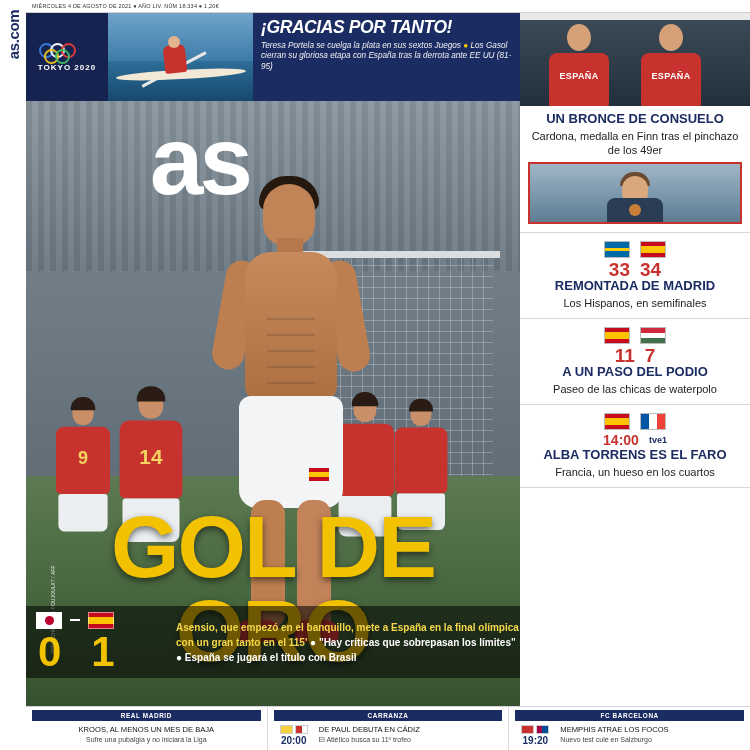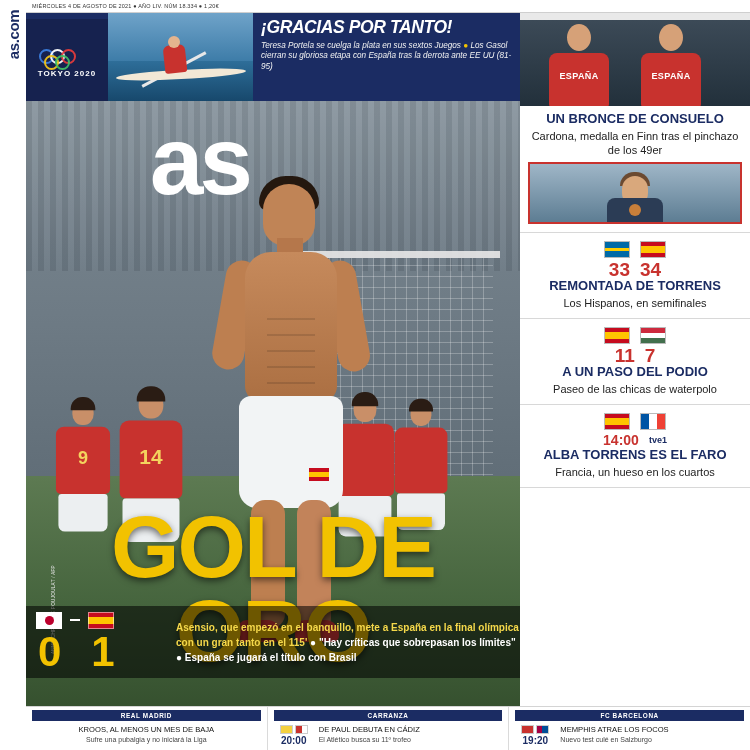--- a/index.html
+++ b/index.html
@@ -36,21 +36,21 @@
   .topbar span { font-size: 5.5px; color: #333; letter-spacing: .2px; }
 
   
   .banner {
     position: absolute; left: 26px; top: 13px; width: 494px; height: 88px;
     background: #1b2c63; color: #fff; overflow: hidden;
   }
   .banner-olympic {
     position: absolute; left: 0; top: 0; width: 82px; height: 88px;
     background: #16224f; display: flex; flex-direction: column;
-    align-items: center; justify-content: center;  margin-top: 6px;
+    align-items: center; justify-content: center; 
   }
   .rings { width: 56px; height: 20px; position: relative; }
   .rings i {
     position: absolute; width: 15px; height: 15px; border-radius: 50%;
     border: 2px solid #fff; opacity: .95;
   }
   .rings i:nth-child(1){left:0;top:0;border-color:#3b7ddd;}
   .rings i:nth-child(2){left:11px;top:0;border-color:#ffffff;}
   .rings i:nth-child(3){left:22px;top:0;border-color:#e23b3b;}
   .rings i:nth-child(4){left:5px;top:6px;border-color:#f0c419;}
@@ -435,21 +435,21 @@
 
     <div class="rail-block">
       <div class="match-row">
         <div class="m-flag f-se"></div>
         <div class="m-flag f-es"></div>
       </div>
       <div class="match-row">
         <span class="m-score">33</span>
         <span class="m-score">34</span>
       </div>
-      <div class="rb-title">REMONTADA DE TORRENS</div>
+      <div class="rb-title">REMONTADA DE MADRID</div>
       <div class="rb-sub">Los Hispanos, en semifinales</div>
     </div>
 
     <div class="rail-block">
       <div class="match-row">
         <div class="m-flag f-es"></div>
         <div class="m-flag" style="background:linear-gradient(180deg,#cd2a3e 0 33%,#ffffff 33% 66%,#436f4d 66% 100%)"></div>
       </div>
       <div class="match-row">
         <span class="m-score">11</span>

